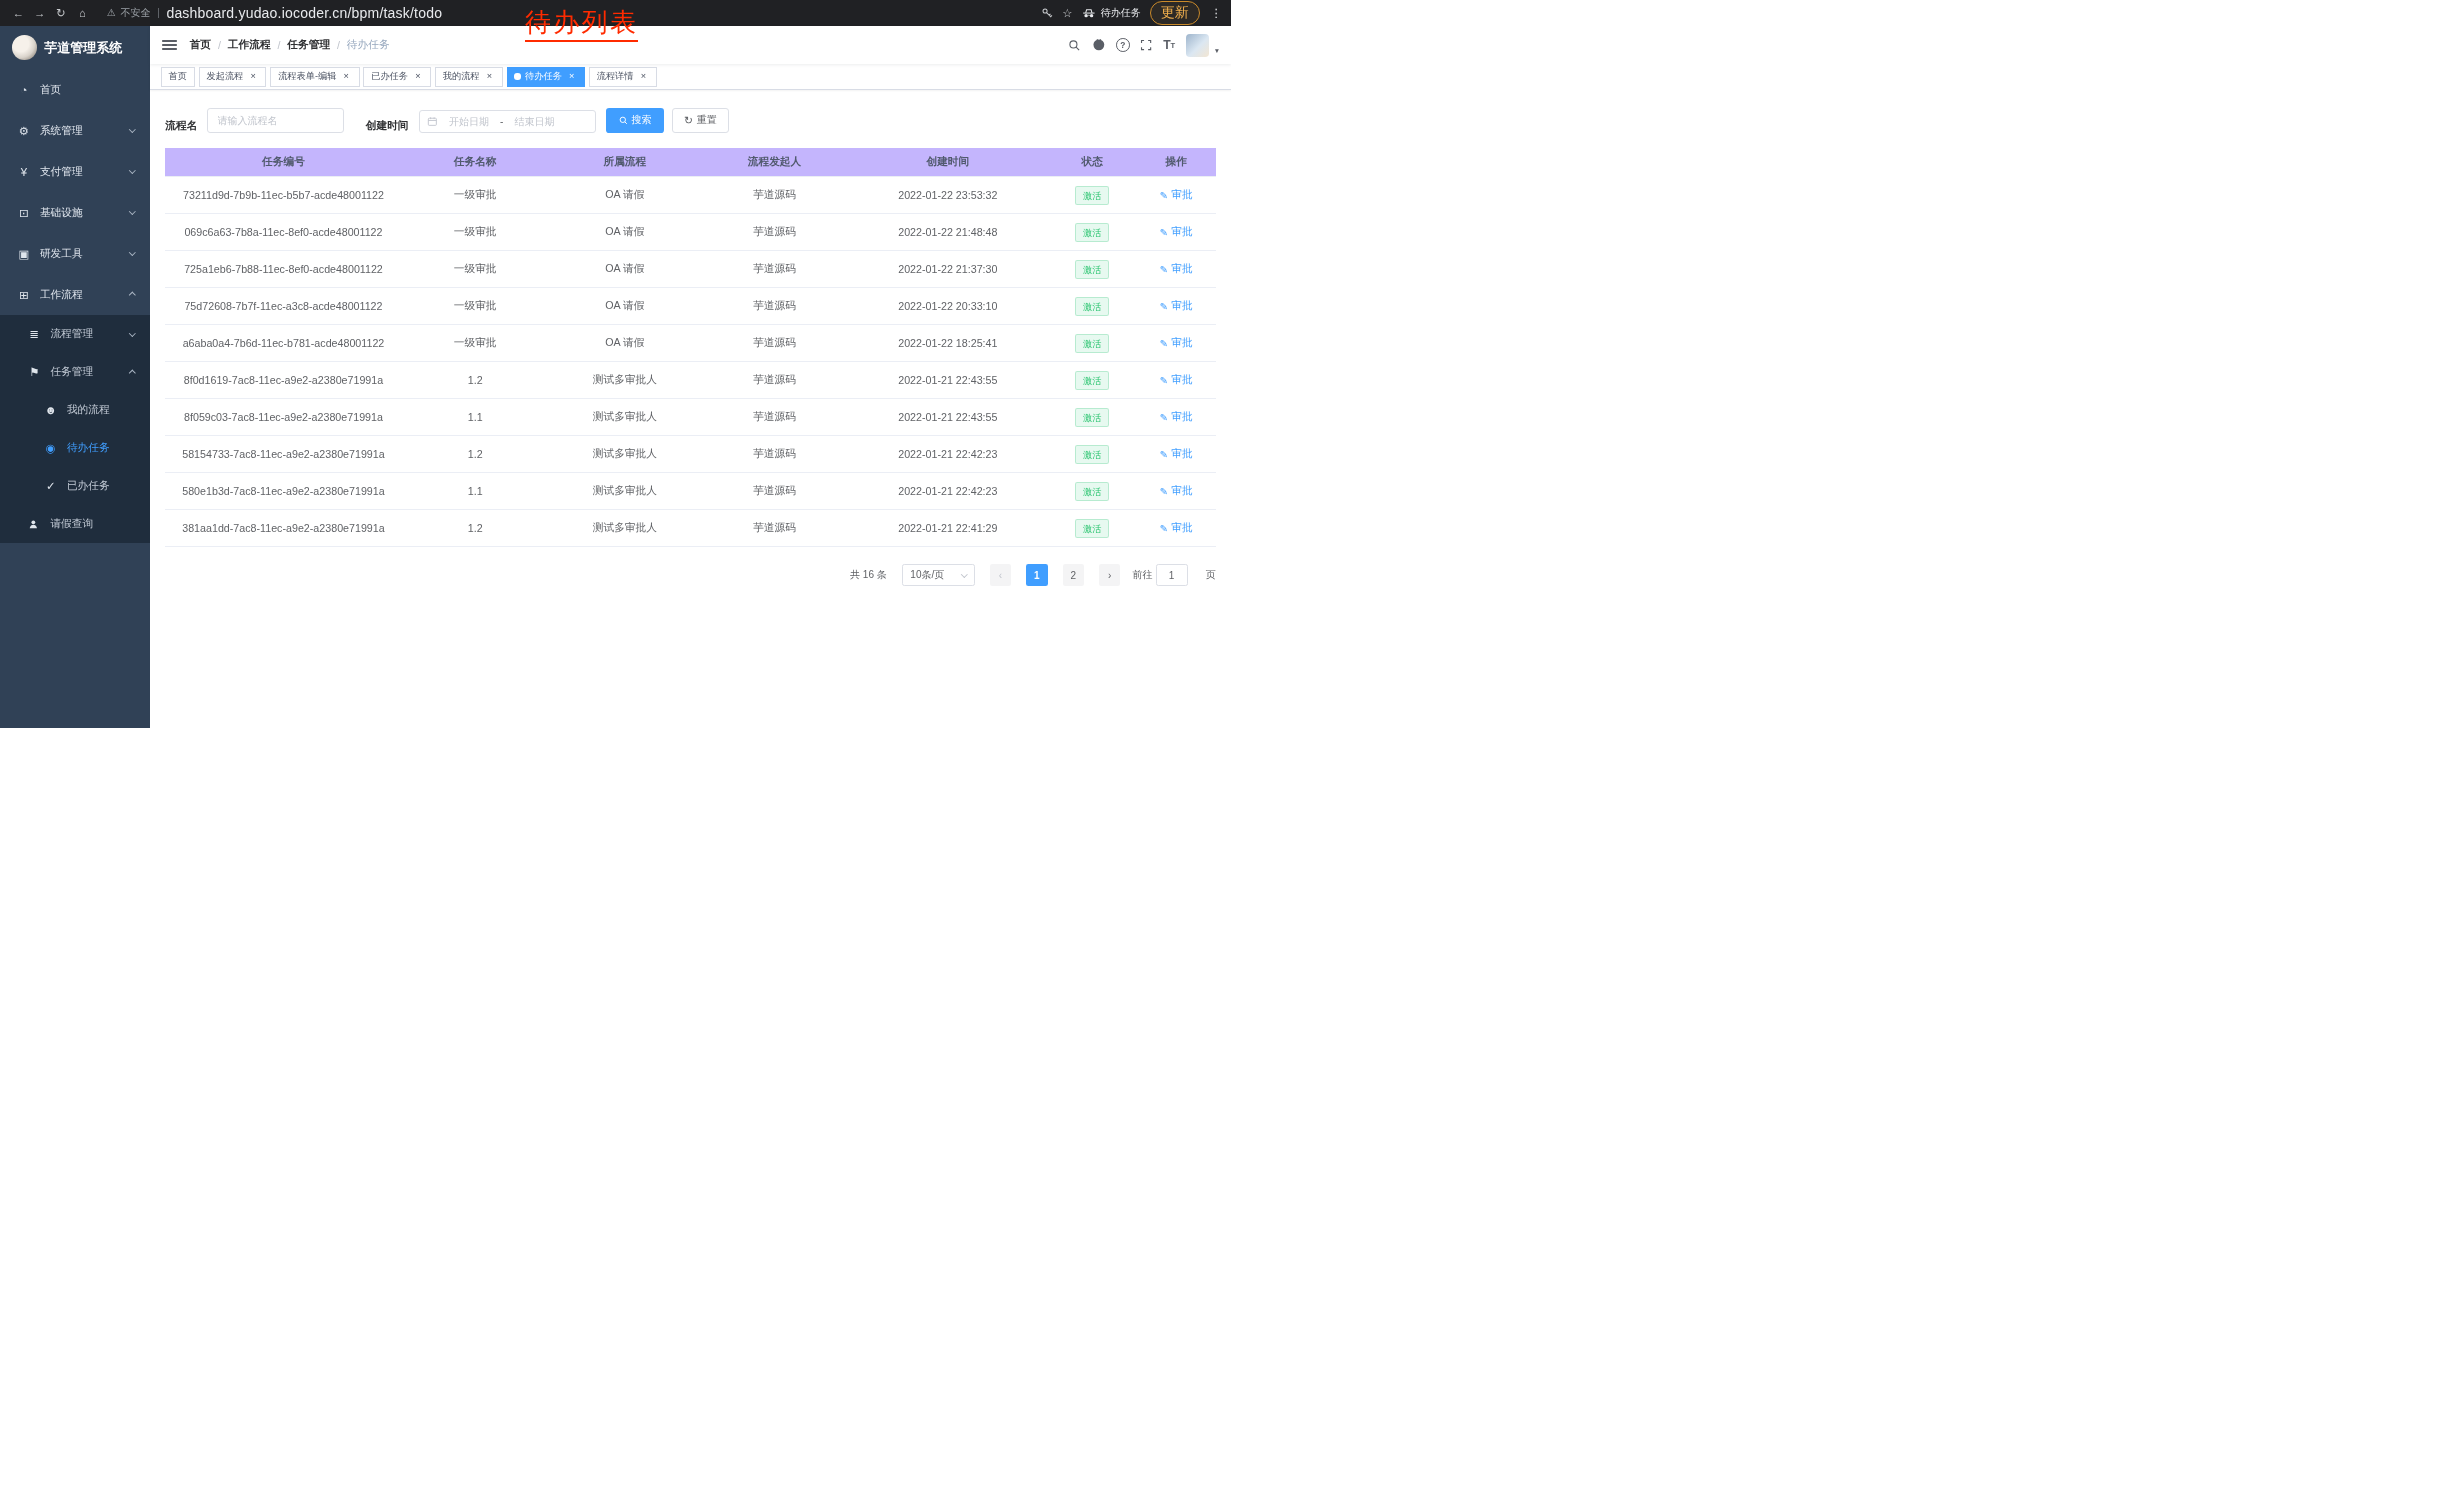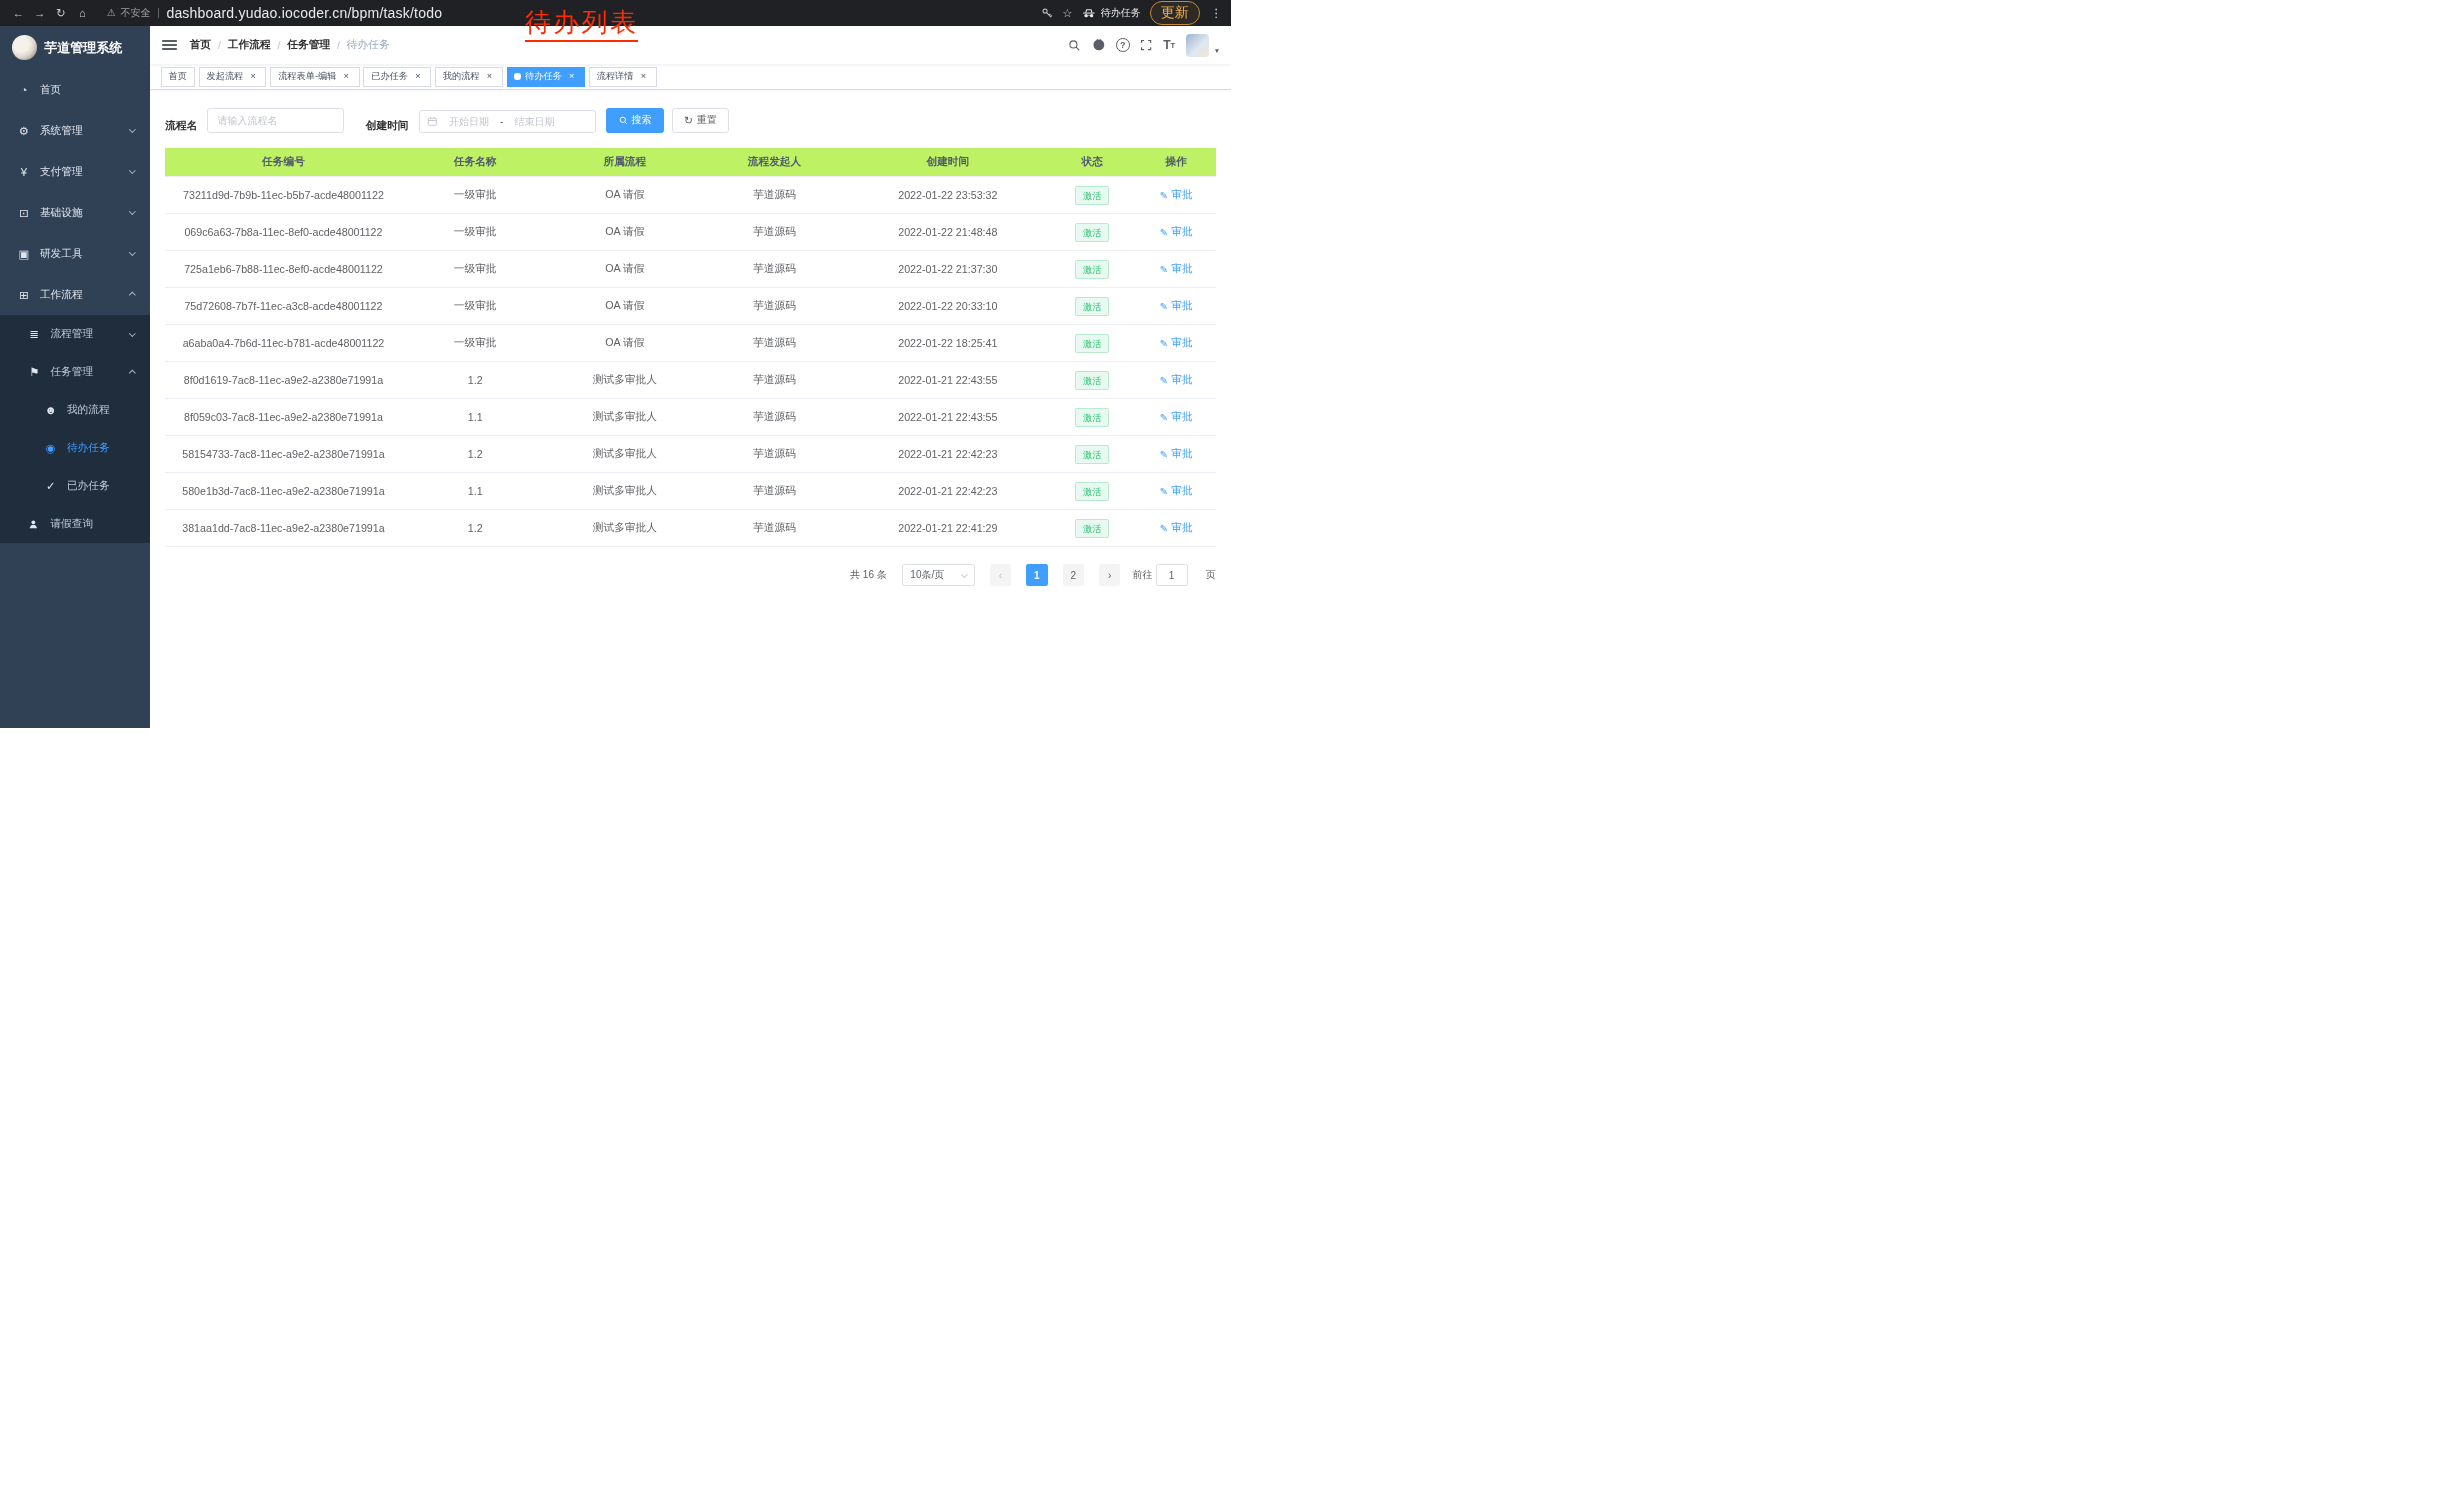--- a/index.html
+++ b/index.html
@@ -79,21 +79,21 @@
   .daterange input::placeholder { color:#c0c4cc; }
   .range-sep { color:#606266; font-size:10px; padding:0 3.1px; }
   .cal-ic { color:#c0c4cc; margin-right:3.1px; display:inline-flex; }
   .btn { height:24.4px; border-radius:3.1px; font-size:10px; display:inline-flex; align-items:center; gap:3.8px; padding:0 11.4px; cursor:pointer; border:0.8px solid transparent; }
   .btn.primary { background:#409eff; color:#fff; margin-left:10.7px; }
   .btn.plain { background:#fff; border-color:#dcdfe6; color:#606266; margin-left:7.6px; }
   .reset-ic { font-size:10.7px; }
 
   
   table { width:100%; border-collapse:collapse; table-layout:fixed; }
-  thead th { background:#bef264; color:#515a6e; font-size:10.7px; font-weight:700; height:29px; text-align:center; }
+  thead th { background:#c4b5fd; color:#515a6e; font-size:10.7px; font-weight:700; height:29px; text-align:center; }
   tbody td { height:37px; font-size:10.7px; color:#606266; text-align:center; border-bottom:0.8px solid #ebeef5; overflow:hidden; white-space:nowrap; }
   tbody tr:first-child td { border-top:0.8px solid #ebeef5; }
   .tag-status { display:inline-block; background:#e7f9f0; color:#29c46f; font-size:9.2px; height:18.3px; line-height:18.3px; padding:0 6.9px; border-radius:2.3px; border:0.8px solid rgba(41,196,111,.25); }
   .link { color:#409eff; font-size:10.7px; cursor:pointer; text-decoration:none; display:inline-flex; align-items:center; gap:3.1px; }
   .edit-ic { font-size:10px; }
 
   
   .pagination { display:flex; align-items:center; justify-content:flex-end; margin-top:17px; font-size:10px; color:#606266; }
   .pagination > * { margin-left:15px; }
   .psize { width:73px; height:21.4px; border:0.8px solid #dcdfe6; border-radius:2.3px; display:flex; align-items:center; justify-content:space-between; padding:0 7.6px; cursor:pointer; color:#606266; }

